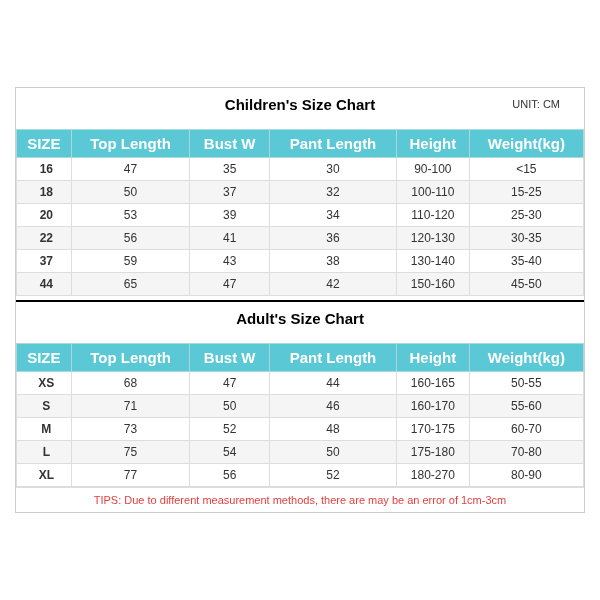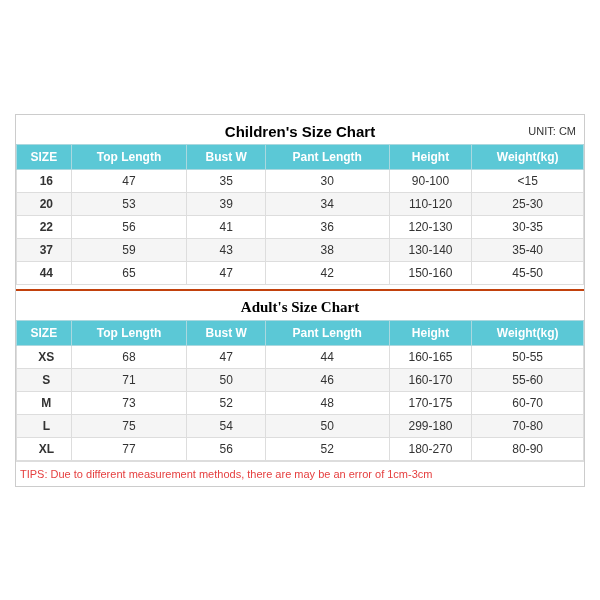--- a/index.html
+++ b/index.html
@@ -14,60 +14,60 @@
       justify-content: center;
     }
     .container {
       width: 570px;
       border: 1px solid #ccc;
     }
     .section-title {
       text-align: center;
       font-weight: bold;
       font-size: 15px;
-      padding: 8px 4px 4px;
+      padding: 8px 4px 16px;
       background: #fff;
       position: relative;
     }
     .unit-label {
       position: absolute;
-      right: 8px;
+      right: 24px;
       top: 10px;
       font-size: 11px;
       font-weight: normal;
       color: #333;
     }
     table {
       width: 100%;
       border-collapse: collapse;
     }
     th {
       background-color: #5bc8d6;
       color: #fff;
       font-weight: bold;
       text-align: center;
       padding: 5px 3px;
       border: 1px solid #aad8df;
-      font-size: 12px;
+      font-size: 15px;
     }
     td {
       text-align: center;
       padding: 4px 3px;
       border: 1px solid #ddd;
       font-size: 12px;
       color: #333;
     }
     tr:nth-child(even) td {
       background-color: #f5f5f5;
     }
     tr:nth-child(odd) td {
       background-color: #fff;
     }
     .tips {
-      text-align: left;
+      text-align: center;
       color: #e53e3e;
       font-size: 11px;
       padding: 6px 4px;
       background: #fff;
       border-top: 1px solid #ddd;
     }
     .size-col {
       font-weight: bold;
       background-color: inherit;
       padding-left: 8px;
@@ -96,20 +96,28 @@
     <tbody id="children-body">
     <tr>
           <td class="size-col">16</td>
           <td>47</td>
           <td>35</td>
           <td>30</td>
           <td>90-100</td>
           <td>&lt;15</td>
         </tr>
         <tr>
+          <td class="size-col">18</td>
+          <td>50</td>
+          <td>37</td>
+          <td>32</td>
+          <td>100-110</td>
+          <td>15-25</td>
+        </tr>
+        <tr>
           <td class="size-col">20</td>
           <td>53</td>
           <td>39</td>
           <td>34</td>
           <td>110-120</td>
           <td>25-30</td>
         </tr>
         <tr>
           <td class="size-col">22</td>
           <td>56</td>
@@ -130,21 +138,21 @@
           <td class="size-col">44</td>
           <td>65</td>
           <td>47</td>
           <td>42</td>
           <td>150-160</td>
           <td>45-50</td>
         </tr>
       </tbody>
   </table>
 
-  <div class="section-title" style="border-top: 2px solid #c2410c; margin-top: 4px; font-family: Liberation Serif, serif;">
+  <div class="section-title" style="border-top: 2px solid #000000; margin-top: 4px;">
     <span>Adult's Size Chart</span>
   </div>
   <table>
     <thead>
       <tr>
         <th>SIZE</th>
         <th>Top Length</th>
         <th>Bust W</th>
         <th>Pant Length</th>
         <th>Height</th>
@@ -174,21 +182,21 @@
           <td>52</td>
           <td>48</td>
           <td>170-175</td>
           <td>60-70</td>
         </tr>
         <tr>
           <td class="size-col">L</td>
           <td>75</td>
           <td>54</td>
           <td>50</td>
-          <td>299-180</td>
+          <td>175-180</td>
           <td>70-80</td>
         </tr>
         <tr>
           <td class="size-col">XL</td>
           <td>77</td>
           <td>56</td>
           <td>52</td>
           <td>180-270</td>
           <td>80-90</td>
         </tr>

